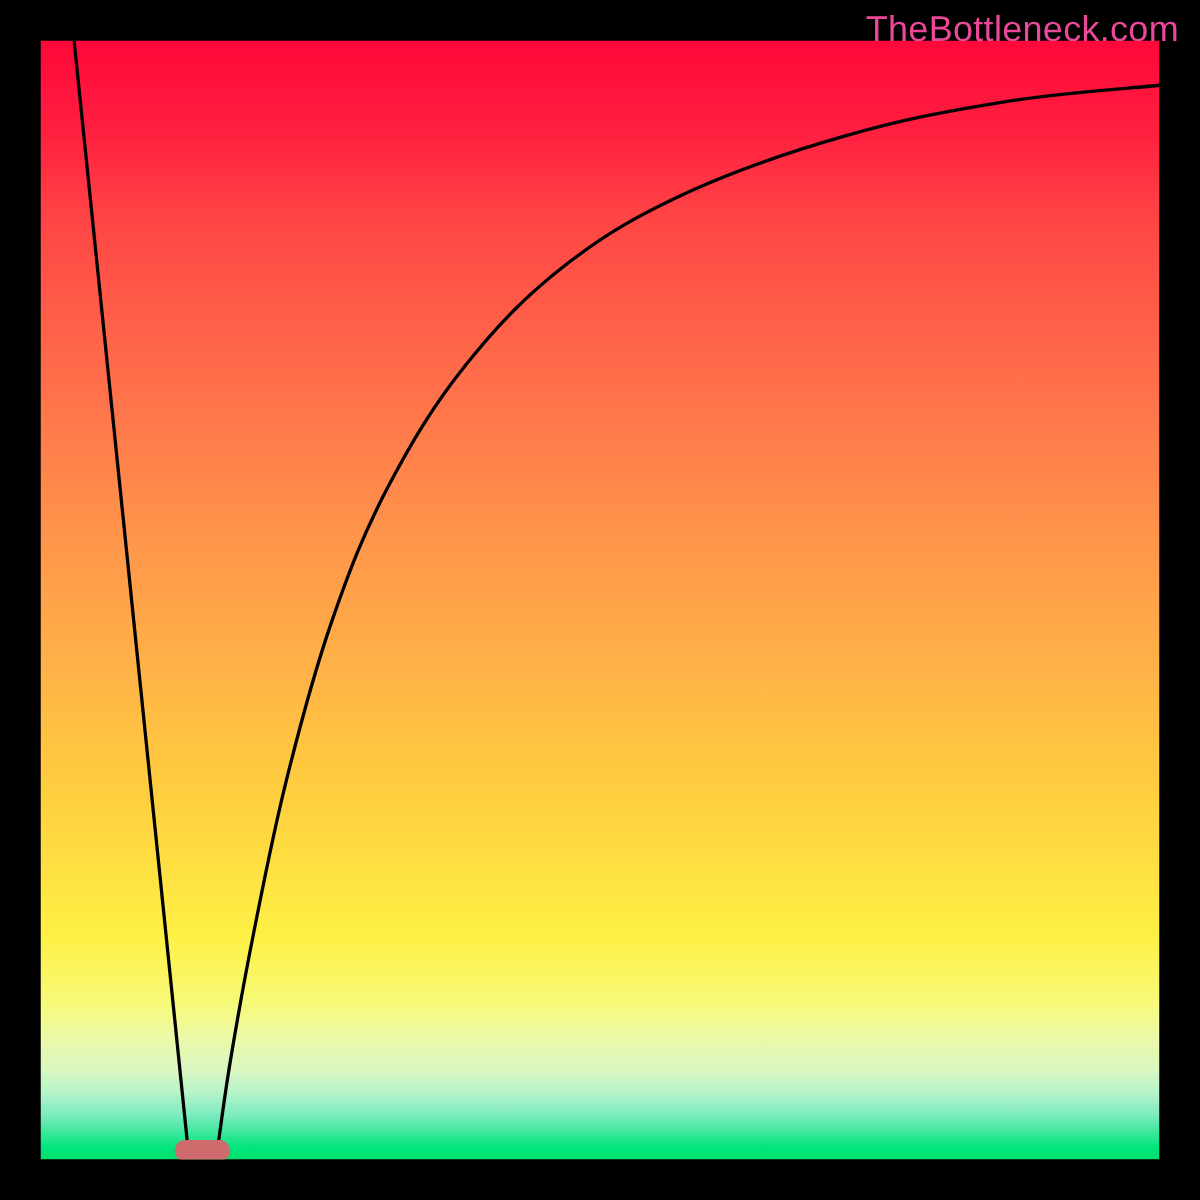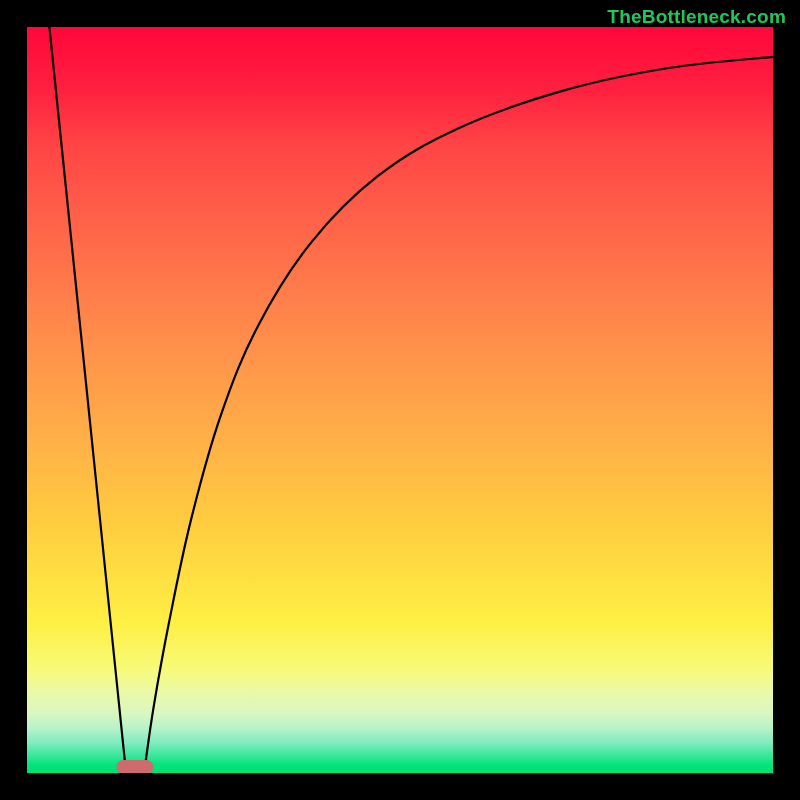--- a/index.html
+++ b/index.html
@@ -8,23 +8,23 @@
     height: 800px;
     background: #000;
     position: relative;
     font-family: Arial, Helvetica, sans-serif;
     overflow: hidden;
   }
   .watermark {
     position: absolute;
     top: 6px;
     right: 14px;
-    color: #22c55e;
-    font-size: 19px;
-    font-weight: 700;
+    color: #ec4899;
+    font-size: 24px;
+    font-weight: 400;
     letter-spacing: 0.2px;
     z-index: 10;
   }
   .plot-area {
     position: absolute;
     left: 27px;
     top: 27px;
     width: 746px;
     height: 746px;
     overflow: hidden;

